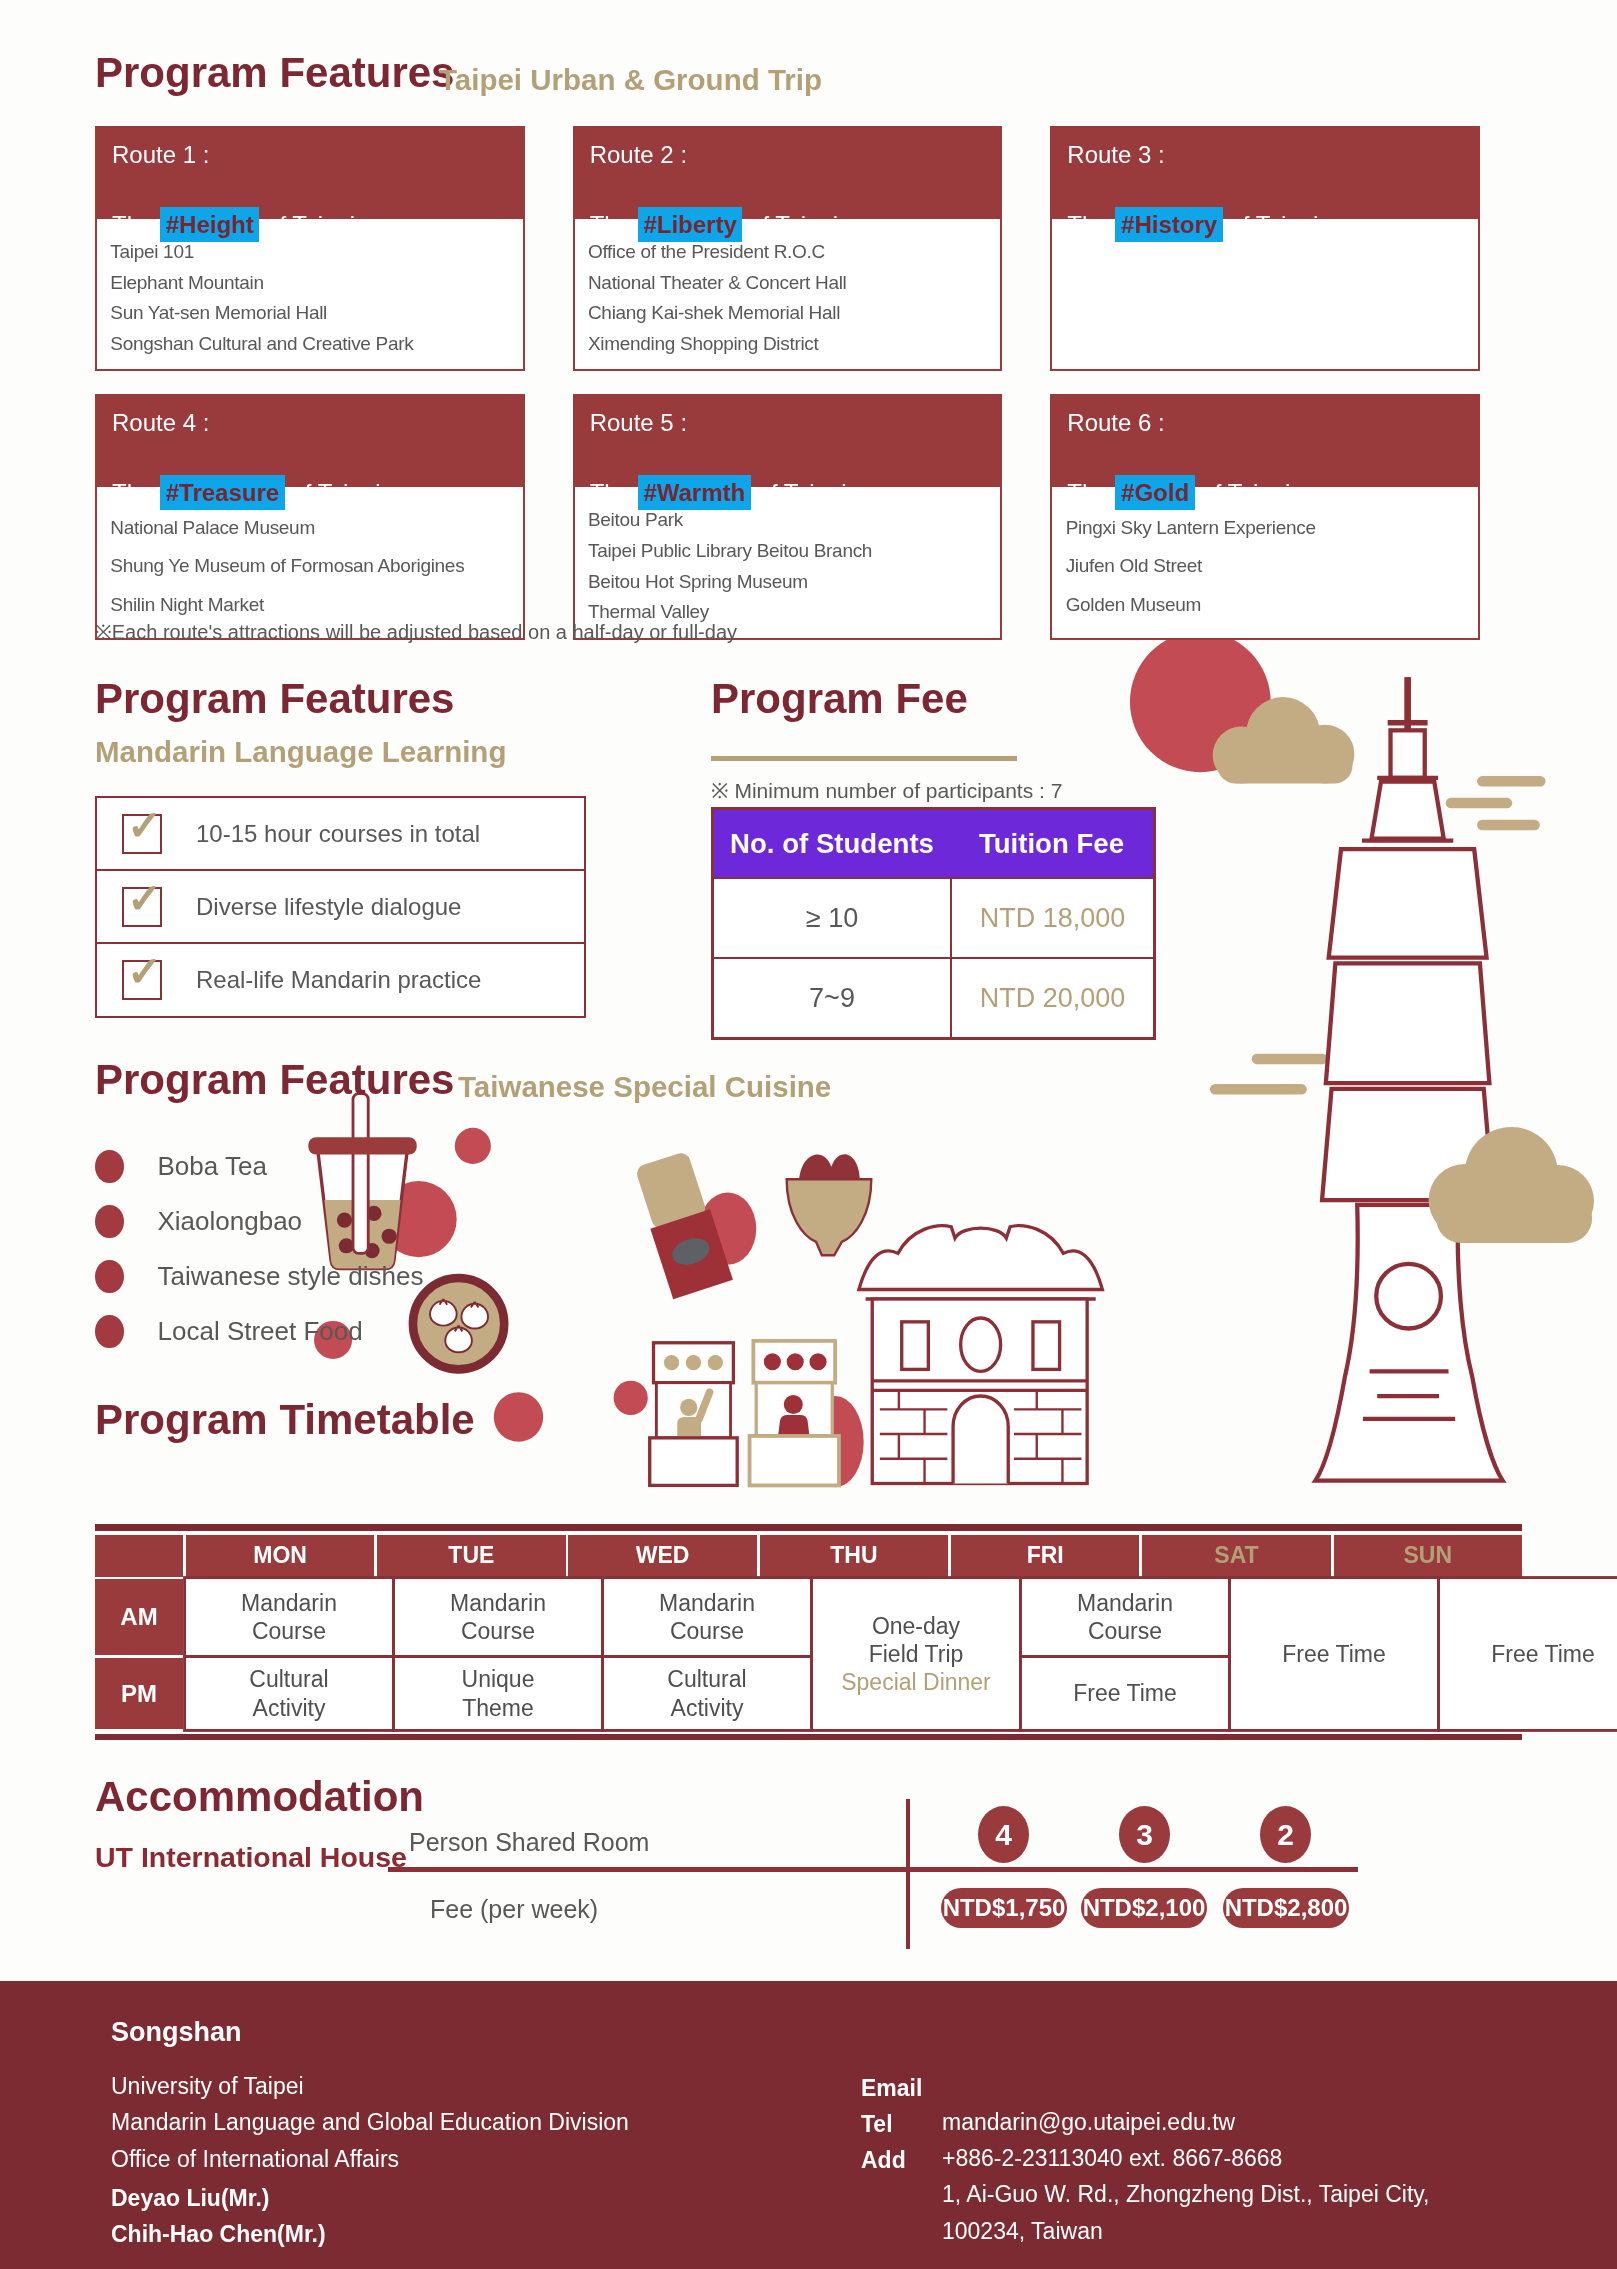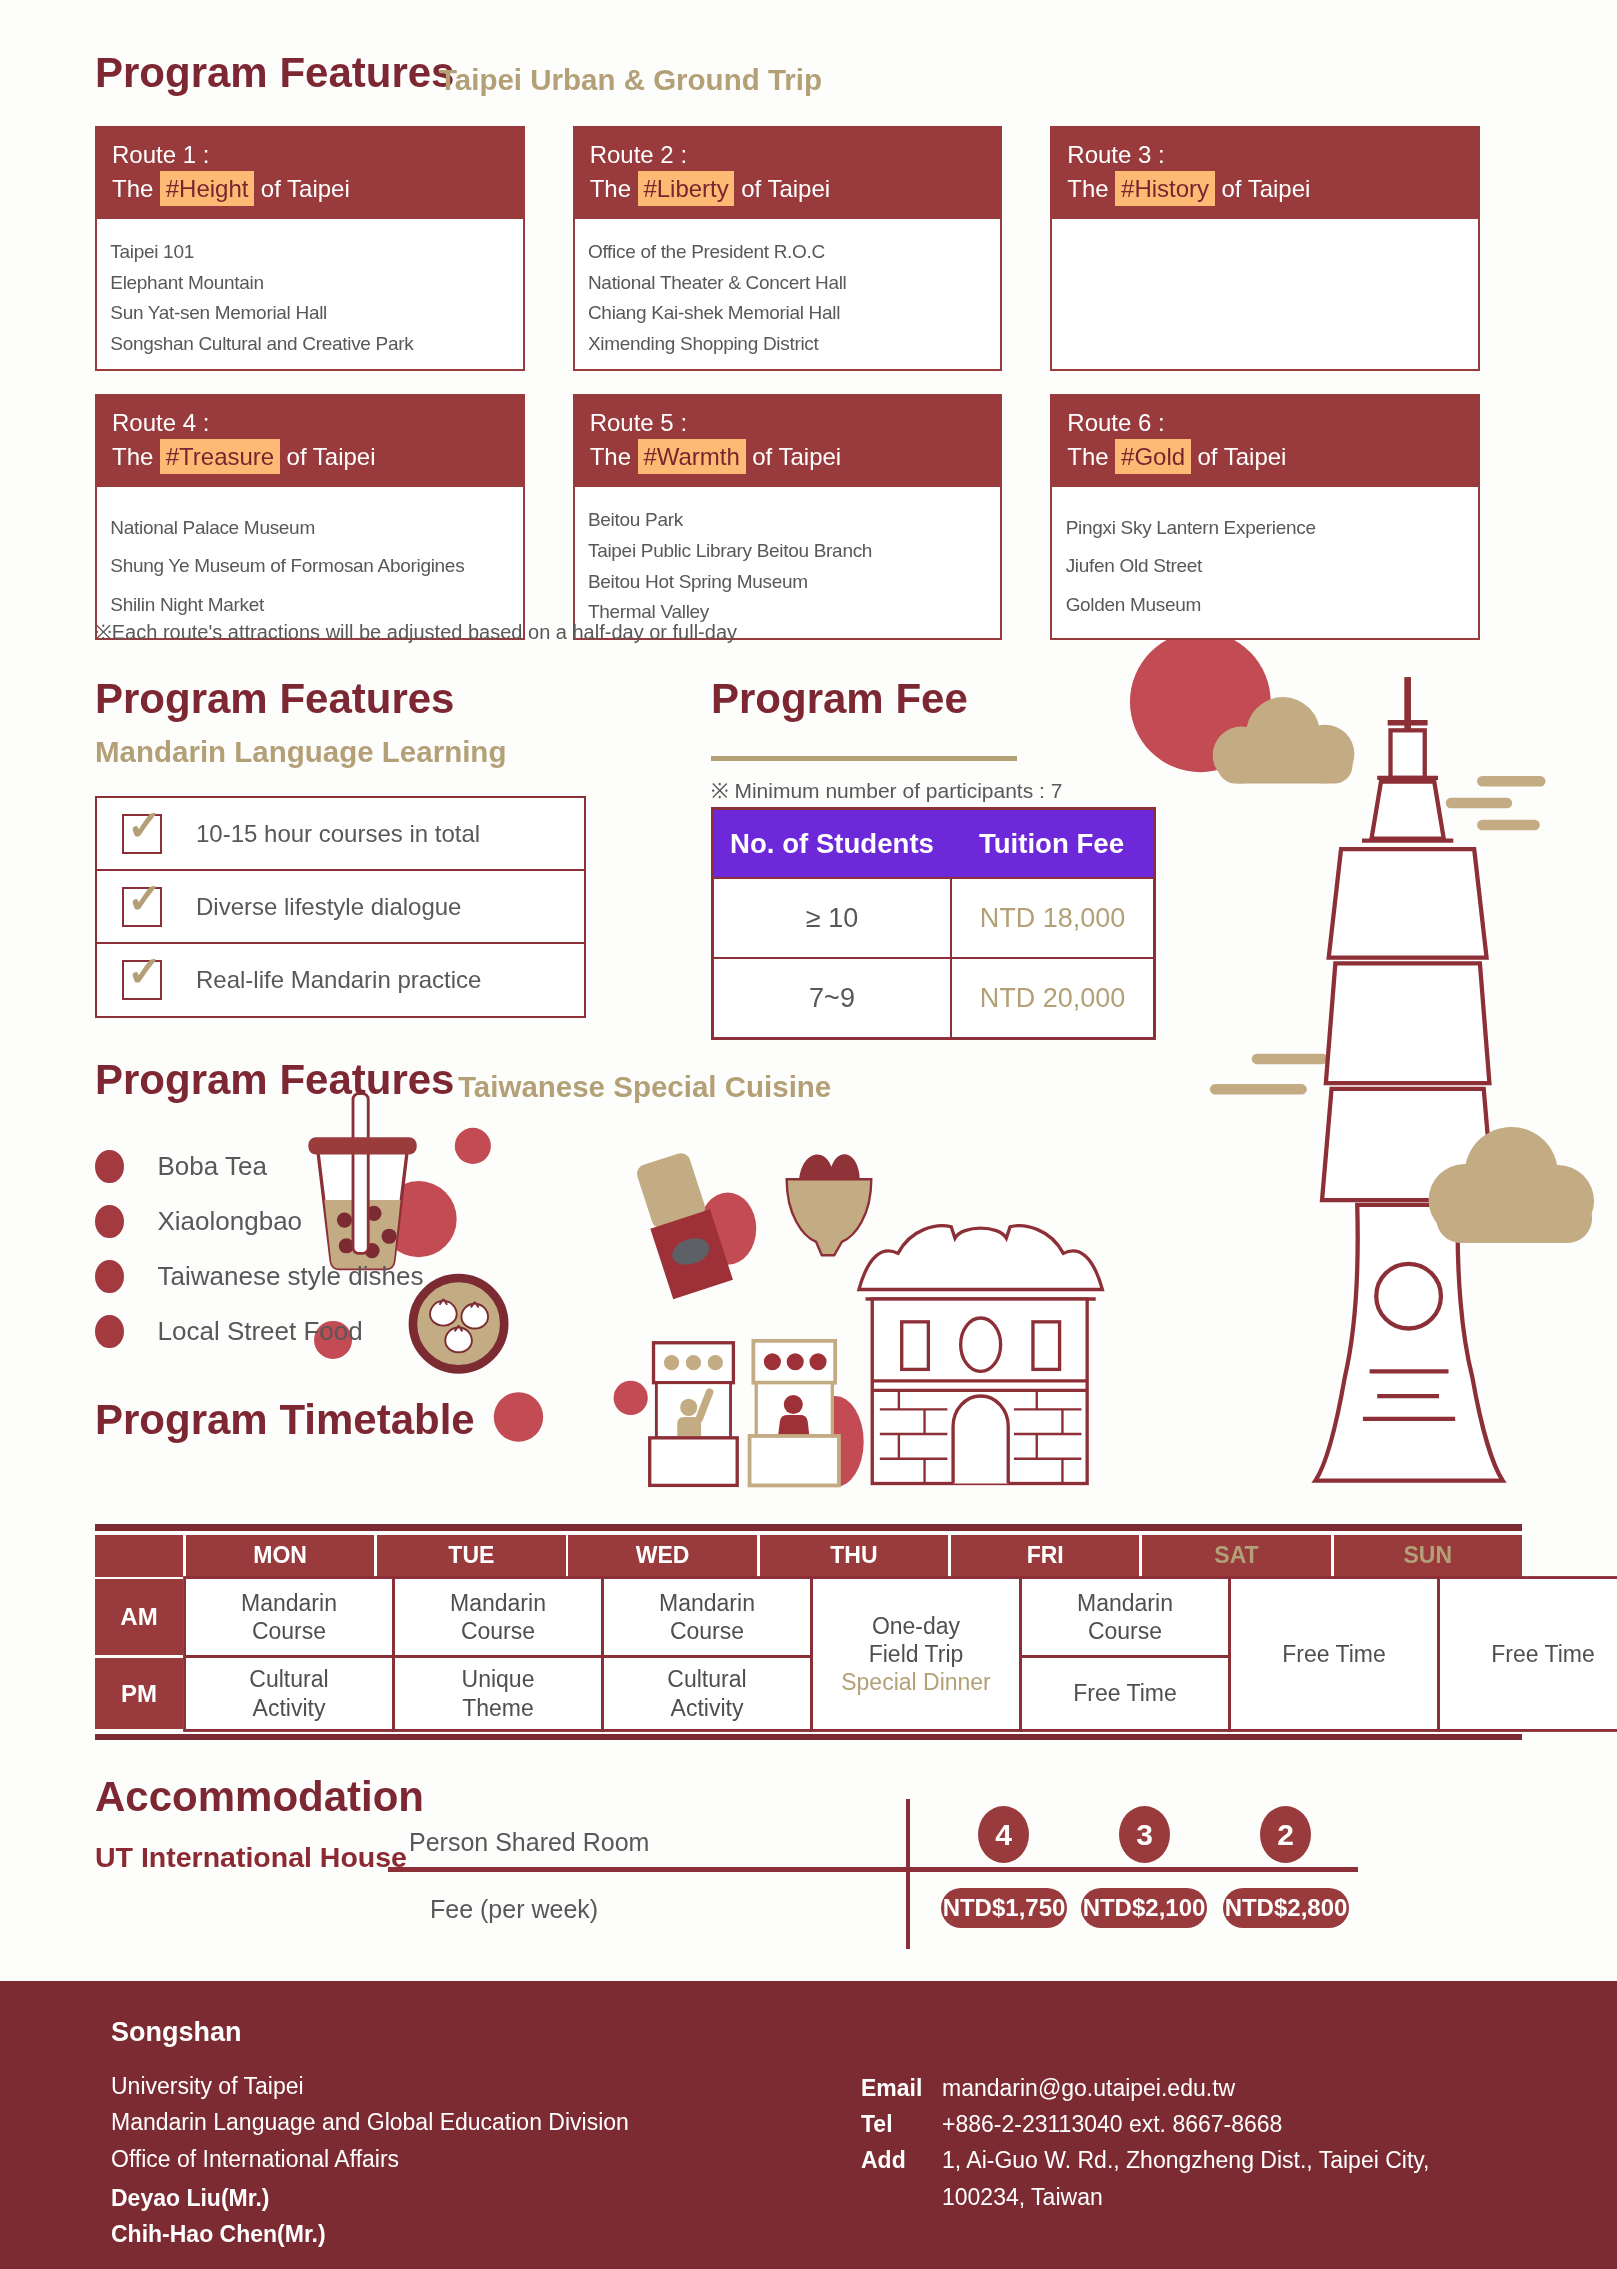--- a/index.html
+++ b/index.html
@@ -8,21 +8,21 @@
   .abs{position:absolute;}
   .sec-title{font-size:42px;font-weight:bold;color:#7d2733;letter-spacing:0;}
   .sec-sub{font-size:29.5px;font-weight:bold;color:#b3a076;}
 
   
   .routes{position:absolute;left:95px;top:126px;width:1385px;display:grid;
           grid-template-columns:repeat(3,1fr);column-gap:48px;row-gap:23px;}
   .card{border:2.9px solid #993b3d;background:#fff;}
   .card-head{background:#993b3d;color:#fff;padding:9.5px 15px 11.4px 15px;height:70px;
              font-size:24px;line-height:1.38;}
-  .tag{background:#fdba74;color:#7a2430;font-weight:normal;padding:1px 5.7px;display:inline-block;}
+  .tag{background:#0ea5e9;color:#7a2430;font-weight:bold;padding:1px 5.7px;display:inline-block;margin-top:36px;}
   .card-body{height:131px;padding:5.7px 13.3px;display:flex;flex-direction:column;justify-content:space-evenly;margin-top:8px;}
   .place{font-size:19px;letter-spacing:-0.3px;color:#595757;white-space:nowrap;}
   .footnote{font-size:20px;color:#595757;}
 
   
   .checklist{position:absolute;left:95px;top:799px;width:491px;}
   .check-row{border:2.9px solid #8b3038;margin-top:-2.9px;height:72px;display:flex;align-items:center;
              padding-left:25px;background:#fff;}
   .checkbox{position:relative;width:36px;height:36px;border:2.9px solid #8b3038;flex:0 0 auto;}
   .tick{position:absolute;left:2.9px;top:-15px;font-size:42px;color:#b3a076;font-weight:bold;}
@@ -76,21 +76,21 @@
               color:#fff;font-weight:bold;font-size:30px;display:flex;align-items:center;justify-content:center;}
   .acc-pill{position:absolute;top:1888px;width:126px;height:40px;border-radius:20px;background:#993b3d;
             color:#fff;font-weight:bold;font-size:24px;display:flex;align-items:center;justify-content:center;}
 
   
   .footer{position:absolute;left:0;top:1981px;width:1618px;height:288px;background:#7b2b31;color:#fff;}
   .f-contact{position:absolute;left:111px;top:36px;font-size:27px;font-weight:bold;}
   .f-line{position:absolute;left:111px;font-size:23px;}
   .f-bold{font-weight:bold;}
   .f-lab{position:absolute;left:861px;font-size:23px;font-weight:bold;}
-  .f-val{position:absolute;left:942px;font-size:23px;}
+  .f-val{position:absolute;left:942px;font-size:23px;margin-top:34px;}
 
   .deco{position:absolute;left:0;top:0;pointer-events:none;}
 </style>
 </head>
 <body>
 
 <div class="page">
 
   <svg class="deco" width="1618" height="2269" viewBox="0 0 1701 2386">
 

